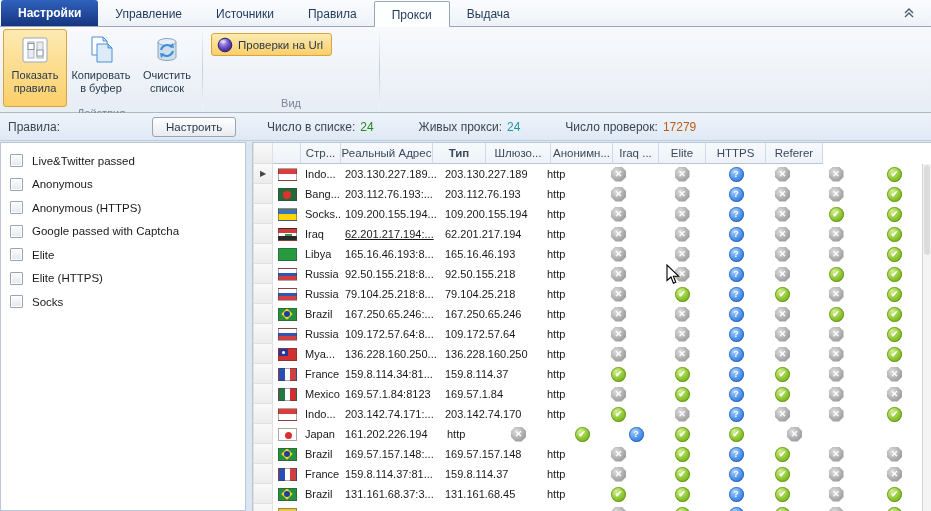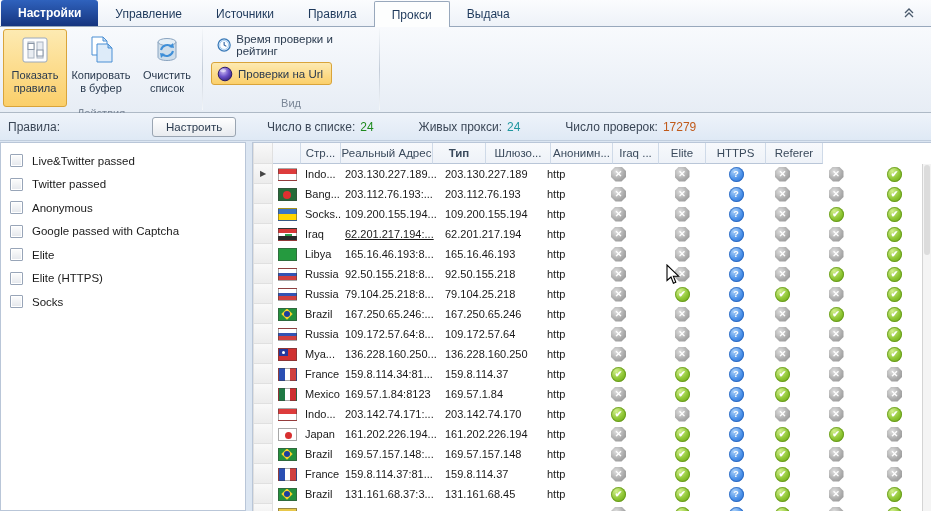--- a/index.html
+++ b/index.html
@@ -159,28 +159,20 @@
           <path d="M10 24 l-1 -5 l5 1 z" fill="#3f8fd8"></path>
         </svg>
         <span class="blbl">Очистить список</span>
       </div>
     </div>
     <div class="glabel">Действия</div>
   </div>
   <div class="vsep"></div>
   <div class="rgroup g-view" style="width:176px;">
     <div class="gbuttons">
-      <div class="smallbtn">
-        <svg class="sicon" viewBox="0 0 16 16">
-          <circle cx="8" cy="8" r="6.8" fill="#eaf4fd" stroke="#3a7ab8" stroke-width="1.4"></circle>
-          <circle cx="8" cy="8" r="5" fill="#fdfeff" stroke="#9cc6ee"></circle>
-          <path d="M8 4.5 V8 L10.5 9.5" fill="none" stroke="#2a5f9e" stroke-width="1.2"></path>
-        </svg>
-        <span>Время проверки и рейтинг</span>
-      </div>
       <div class="smallbtn sel">
         <svg class="sicon" viewBox="0 0 16 16">
           <defs>
             <radialGradient id="sph" cx="38%" cy="30%" r="75%">
               <stop offset="0%" stop-color="#cbbcf2"></stop>
                 <stop offset="55%" stop-color="#6a4fc8"></stop>
                 <stop offset="100%" stop-color="#38267e"></stop>
             </radialGradient>
           </defs>
           <circle cx="8" cy="8" r="6.8" fill="url(#sph)" stroke="#2c1d66"></circle>
@@ -211,25 +203,25 @@
     </span>
   </div>
 
 <div class="sidebar" id="sidebar">
     <div class="fitem">
       <span class="fcheck"></span>
       <span class="flabel">Live&amp;Twitter passed</span>
     </div>
     <div class="fitem">
       <span class="fcheck"></span>
-      <span class="flabel">Twitter passed</span>
+      <span class="flabel">Anonymous</span>
     </div>
     <div class="fitem">
       <span class="fcheck"></span>
-      <span class="flabel">Anonymous</span>
+      <span class="flabel">Anonymous (HTTPS)</span>
     </div>
     <div class="fitem">
       <span class="fcheck"></span>
       <span class="flabel">Google passed with Captcha</span>
     </div>
     <div class="fitem">
       <span class="fcheck"></span>
       <span class="flabel">Elite</span>
     </div>
     <div class="fitem">
@@ -620,21 +612,20 @@
         <div class="c c-ico" style="width: 57px;">
           <span class="st st-ok">✔</span>
         </div>
       </div>
       <div class="trow">
         <div class="c c-sel" style="width: 20px;"></div>
         <div class="c c-flag" style="width: 28px;">
           <span class="flag flag-japan"></span>
         </div>
         <div class="c c-txt" style="width: 40px;">Japan</div>
-        <div class="c c-txt" style="width: 100px;">161.202.226.194...</div>
         <div class="c c-txt" style="width: 92px;">161.202.226.194</div>
         <div class="c c-txt" style="width: 53px; padding-left: 14px;">http</div>
         <div class="c c-ico" style="width: 65px;">
           <span class="st st-x">✕</span>
         </div>
         <div class="c c-ico" style="width: 62px;">
           <span class="st st-ok">✔</span>
         </div>
         <div class="c c-ico" style="width: 46px;">
           <span class="st st-q">?</span>

